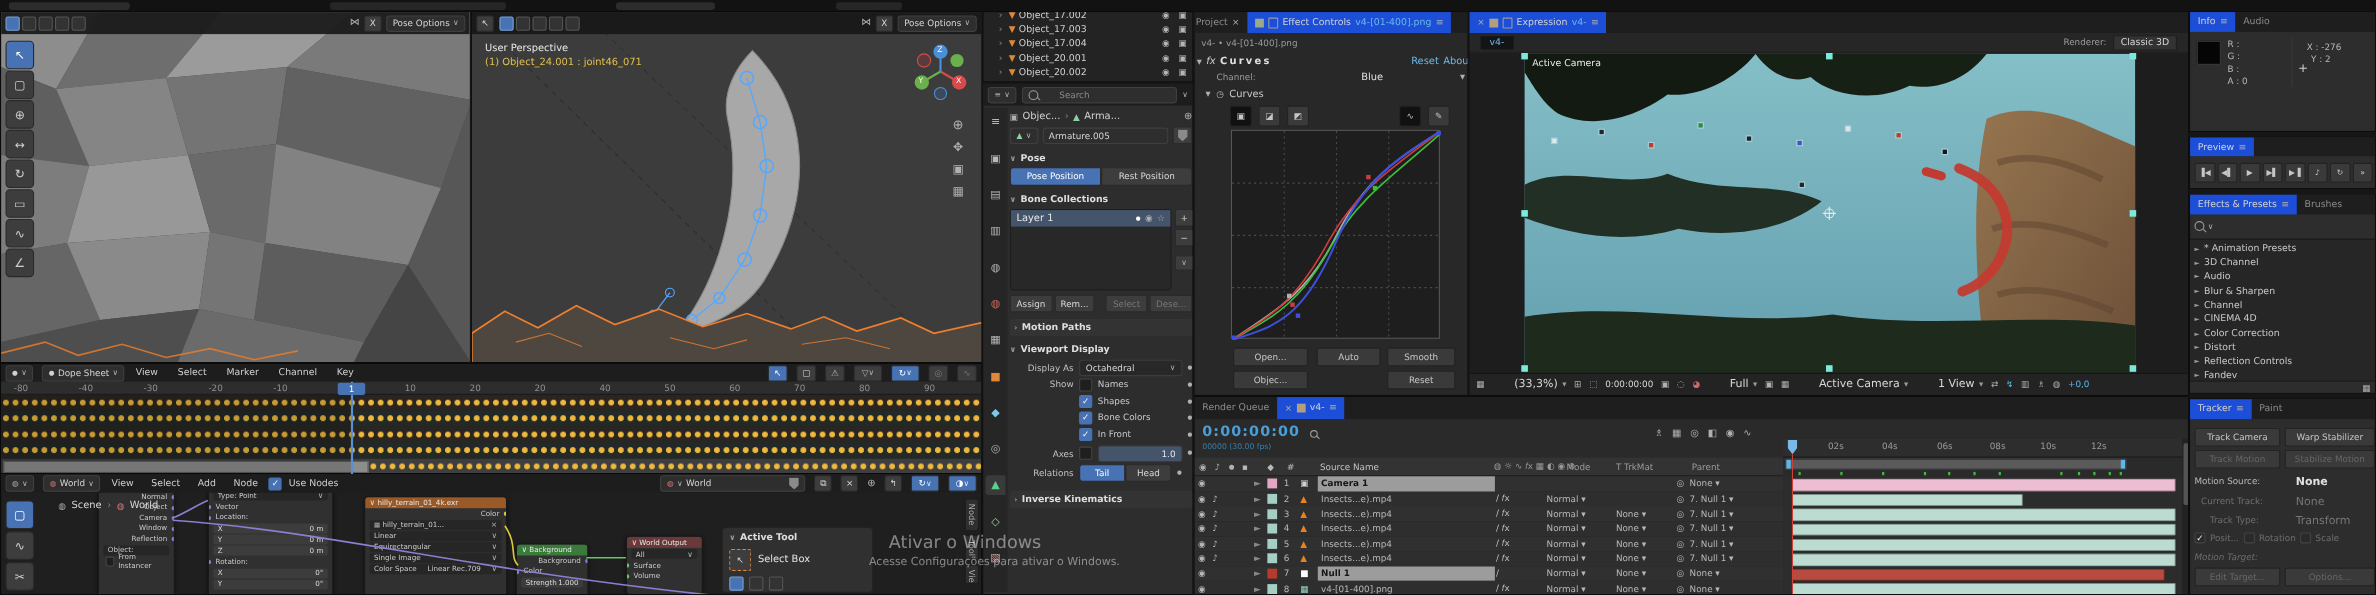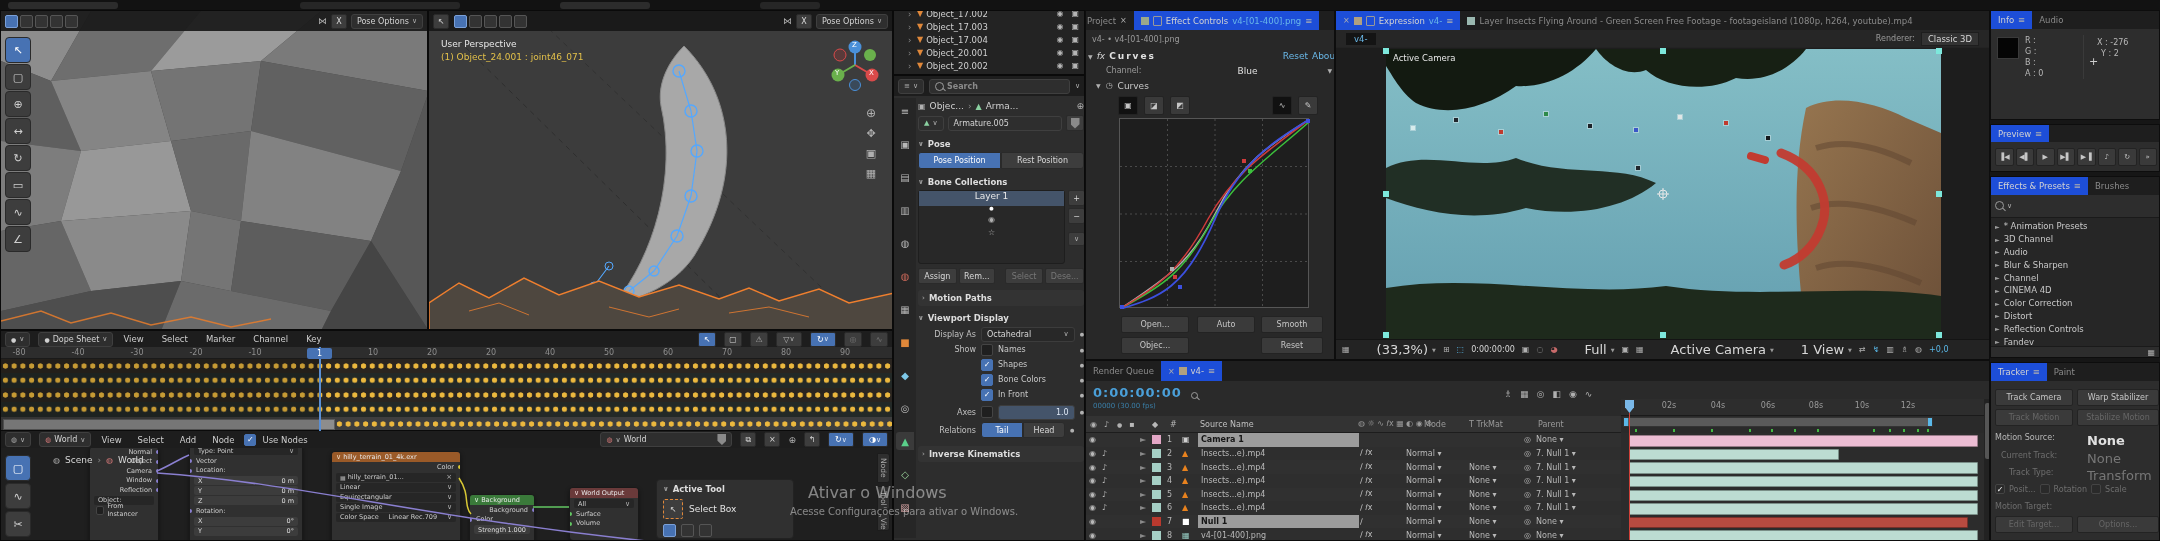--- a/index.html
+++ b/index.html
@@ -53,21 +53,21 @@
   .wm{color:rgba(235,235,235,.5);pointer-events:none;z-index:60;}
   
   .apanel{background:#2d2d2d;border:1px solid #0d0d0d;}
   .atabbar{position:absolute;left:0;right:0;top:0;height:19px;background:#1e1e1e;display:flex;align-items:stretch;}
   .atab{display:flex;align-items:center;gap:4px;padding:0 7px;background:#1d4ed8;color:#d2d2d2;font-size:8.5px;white-space:nowrap;overflow:hidden;}
   .atab.dim{background:transparent;color:#8a8a8a;}
   .abtn{background:#3a3a3a;border:1px solid #232323;border-radius:2px;color:#c6c6c6;font-size:8px;display:flex;align-items:center;justify-content:center;position:absolute;}
   .abtn.dis{color:#666;}
   .albl{position:absolute;font-size:8px;color:#b8b8b8;white-space:nowrap;}
   .albl.dis{color:#6e6e6e;}
-  .addl{position:absolute;font-size:13px;color:#d8d8d8;display:flex;align-items:center;gap:4px;white-space:nowrap;padding-left:20px;}
+  .addl{position:absolute;font-size:10px;color:#d8d8d8;display:flex;align-items:center;gap:4px;white-space:nowrap;padding-left:20px;}
   .addl::after{content:"▼";font-size:5px;color:#999;}
   .fxrow{position:absolute;left:4px;right:4px;height:12.8px;display:flex;align-items:center;gap:4px;color:#c8c8c8;font-size:8.5px;}
   .fxarr{color:#9a9a9a;font-size:6px;}
   .tlc{position:absolute;top:0;bottom:0;display:flex;align-items:center;font-size:8px;color:#b8b8b8;white-space:nowrap;overflow:hidden;}
   .tl-row{position:absolute;left:0;right:0;height:13.625px;border-bottom:1px solid #222;background:#303030;}
   .tlbar{position:absolute;height:9.5px;border:1px solid rgba(0,0,0,.35);border-radius:1px;}
   .mk{position:absolute;width:4px;height:4px;}
   .tick{position:absolute;width:2px;height:3px;background:#43b943;}
   .namecell.sel{background:#9c9c9c;color:#161616;font-weight:bold;}
   .mag{width:7px;height:7px;border:1.3px solid #9a9a9a;border-radius:50%;position:relative;display:inline-block;}
@@ -519,21 +519,21 @@
   </div>
 
   <div class="p bpanel" style="left:893px;top:75px;width:192px;height:466px;background:#2d2d2d;overflow:hidden;">
     <div class="p f" style="left:0;top:0;width:100%;height:20px;background:#1d1d1d;padding:0 4px;gap:5px;">
       <span class="pill">
           <span class="gi gi-menu" style="font-size:7px;"></span>
           <span class="gi gi-caret"></span>
         </span>
       <span class="pill f" style="flex:1;color:#8a8a8a;">
           <span class="mag"></span>
-          <span style="margin-left:0;font-weight:bold;">Search</span>
+          <span style="margin-left:16px;">Search</span>
         </span>
       <span class="gi gi-caret"></span>
     </div>
     <div class="p" id="prop-tabs" style="left:0;top:22px;width:22px;height:440px;background:#262626;">
         <div class="ptab" style="top: 4px; color: rgb(184, 184, 184);">≡</div>
         <div class="ptab" style="top: 37px; color: rgb(184, 184, 184);">▣</div>
         <div class="ptab" style="top: 70px; color: rgb(184, 184, 184);">▤</div>
         <div class="ptab" style="top: 103px; color: rgb(184, 184, 184);">▥</div>
         <div class="ptab" style="top: 136px; color: rgb(184, 184, 184);">◍</div>
         <div class="ptab" style="top: 169px; color: rgb(208, 106, 90);">◍</div>
@@ -572,21 +572,21 @@
       <div class="f" style="gap:0;height:16px;">
         <span class="bbtn act" style="flex:1;height:15px;border-radius:3px 0 0 3px;">Pose Position</span>
         <span class="bbtn" style="flex:1;height:15px;border-radius:0 3px 3px 0;">Rest Position</span>
       </div>
       <div class="sect" style="height:16px;margin-top:6px;">
           <span class="ar">∨</span>
           <span>Bone Collections</span>
         </div>
       <div class="f" style="align-items:flex-start;gap:3px;">
         <div style="flex:1;height:72px;background:#282828;border:1px solid #1e1e1e;border-radius:3px;">
-          <div class="f" style="height:15px;background:#44546a;padding:0 5px;gap:4px;color:#e8e8e8;flex-direction:column;">
+          <div class="f" style="height:15px;background:#44546a;padding:0 5px;gap:4px;color:#e8e8e8;">
             <span style="flex:1;">Layer 1</span>
             <span class="gi gi-dot" style="font-size:5px;color:#fff;"></span>
             <span class="gi gi-eye" style="font-size:8px;"></span>
             <span class="gi gi-star" style="font-size:8px;"></span>
           </div>
         </div>
         <div style="width:16px;">
           <div class="bbtn" style="width:15px;height:14px;">+</div>
           <div class="bbtn" style="width:15px;height:14px;margin-top:2px;">−</div>
           <div class="bbtn" style="width:15px;height:12px;margin-top:8px;">
@@ -739,24 +739,20 @@
 
   <div class="p apanel" style="left:1335px;top:10px;width:655px;height:350px;background:#232323;">
     <div class="atabbar">
       <div class="atab">
         <span class="gi gi-x" style="font-size:8px;"></span>
         <span style="width:8px;height:8px;background:#b0a080;"></span>
         <span style="width:7px;height:8px;border:1px solid #999;border-radius:1px;"></span>
         <span>Expression</span>
         <span style="color:#6ab8e8;">v4-</span>
         <span class="gi gi-menu"></span>
-      </div>
-      <div class="atab dim" style="flex:1;">
-        <span style="width:8px;height:8px;background:#9ab8b0;"></span>
-        <span style="overflow:hidden;text-overflow:clip;">Layer  Insects Flying Around - Green Screen Free Footage - footageisland (1080p, h264, youtube).mp4</span>
       </div>
     </div>
     <div class="p f" style="left:0;top:19px;width:100%;height:17px;background:#262626;padding:0 10px;gap:6px;">
       <span style="background:#141414;color:#6ab8e8;padding:1px 8px;font-size:8.5px;">v4-</span>
       <span style="flex:1"></span>
       <span class="albl" style="position:static;color:#9a9a9a;">Renderer:</span>
       <span style="background:#333;border:1px solid #1e1e1e;padding:1px 6px;color:#d8d8d8;font-size:8.5px;">Classic 3D</span>
     </div>
 
     <div class="p" style="left:0;top:37px;width:653px;height:291px;background:#1d1d1d;overflow:hidden;">
@@ -1199,21 +1195,21 @@
           <span>Transform</span>
         </div>
       <div class="p f" style="left:4px;top:121px;gap:4px;">
         <span class="cb" style="width:8px;height:8px;background:#2a2a2a;">✓</span>
         <span class="albl dis" style="position:static;">Posit...</span>
         <span class="cb" style="width:8px;height:8px;background:#2a2a2a;"></span>
         <span class="albl dis" style="position:static;">Rotation</span>
         <span class="cb" style="width:8px;height:8px;background:#2a2a2a;"></span>
         <span class="albl dis" style="position:static;">Scale</span>
       </div>
-      <div class="albl dis" style="left:4px;top:139px;">Motion Target:</div>
+      <div class="albl dis" style="left:4px;top:139px;font-style:italic;">Motion Target:</div>
       <div class="abtn dis" style="left:4px;top:153px;width:76px;height:15px;">Edit Target...</div>
       <div class="abtn dis" style="left:86px;top:153px;width:80px;height:15px;">Options...</div>
     </div>
   </div>
 
   <div class="p wm" style="left:790px;top:483px;font-size:16px;margin-left:18px;">Ativar o Windows</div>
   <div class="p wm" style="left:790px;top:506px;font-size:10px;">Acesse Configurações para ativar o Windows.</div>
 
 </div>
 

